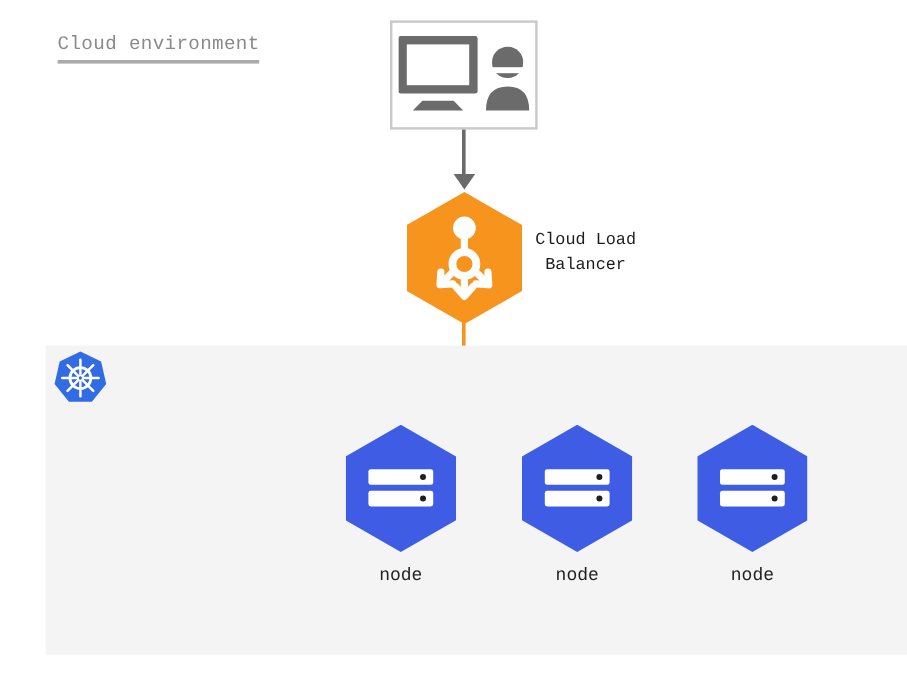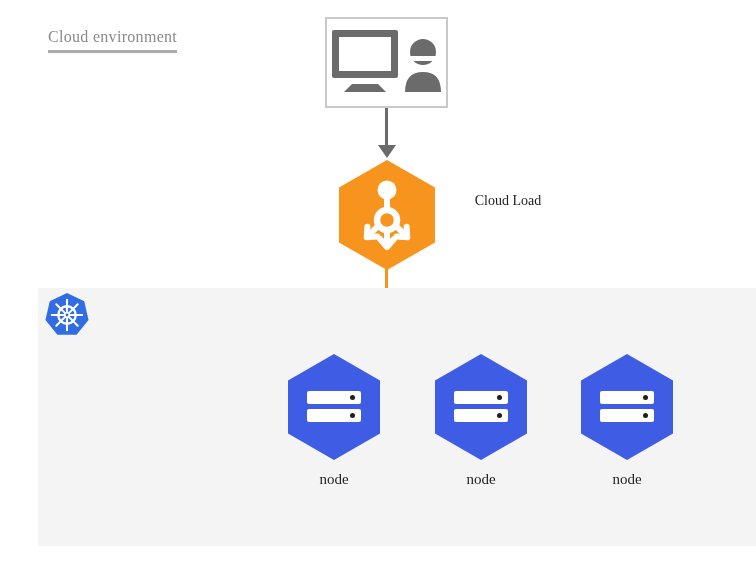--- a/index.html
+++ b/index.html
@@ -1,18 +1,18 @@
 <!DOCTYPE html>
 <html><head>
 <meta charset="utf-8">
 <style>
   html,body { margin:0; padding:0; background:#ffffff; }
   .canvas {
     position:relative; width:756px; height:567px; overflow:hidden;
-    background:#ffffff; font-family:Liberation Serif, serif;
+    background:#ffffff; font-family:Liberation Mono, monospace;
   }
   
   .env-title {
     position:absolute; left:48px; top:28px;
     font-size:16px; color:#8a8a8a; letter-spacing:0.3px;
     border-bottom:3px solid #ababab; padding-bottom:4px;
   }
   
   .client-box {
     position:absolute; left:325px; top:17px; width:123px; height:91px;
@@ -30,21 +30,21 @@
   .hex {
     clip-path: polygon(50% 0%, 100% 25%, 100% 75%, 50% 100%, 0% 75%, 0% 25%);
     -webkit-clip-path: polygon(50% 0%, 100% 25%, 100% 75%, 50% 100%, 0% 75%, 0% 25%);
   }
   .lb-hex {
     position:absolute; left:339px; top:160px; width:96px; height:110px;
     background:#f7941d;
   }
   .lb-hex svg { position:absolute; left:0; top:0; }
   .lb-label {
-    position:absolute; left:448px; top:190px; width:120px;
+    position:absolute; left:428px; top:190px; width:120px;
     text-align:center; font-size:14px; line-height:21px; color:#1c1c1c;
   }
   
   .oc { position:absolute; background:#f7941d; }
   .oc-v-main { left:385px; top:268px; width:3px; height:37px; }
   .oc-h      { left:333px; top:303px; width:296px; height:3px; }
   .oc-d1 { left:333px; top:303px; width:3px; height:34px; }
   .oc-d2 { left:480px; top:303px; width:3px; height:34px; }
   .oc-d3 { left:626px; top:303px; width:3px; height:34px; }
   .oc-head {
@@ -123,20 +123,21 @@
         <g transform="translate(57,66) rotate(-45)">
           <line x1="0" y1="0" x2="0" y2="14"></line>
           <polyline points="-7,8 0,16 7,8"></polyline>
         </g>
       </g>
     </svg>
   </div>
 
   <div class="lb-label">
     <div>Cloud Load</div>
+    <div>Balancer</div>
   </div>
 
   <div class="oc oc-v-main"></div>
   <div class="oc oc-h"></div>
   <div class="oc oc-d1"></div>
   <div class="oc oc-d2"></div>
   <div class="oc oc-d3"></div>
   <div class="oc-head oc-head-1"></div>
   <div class="oc-head oc-head-2"></div>
   <div class="oc-head oc-head-3"></div>

